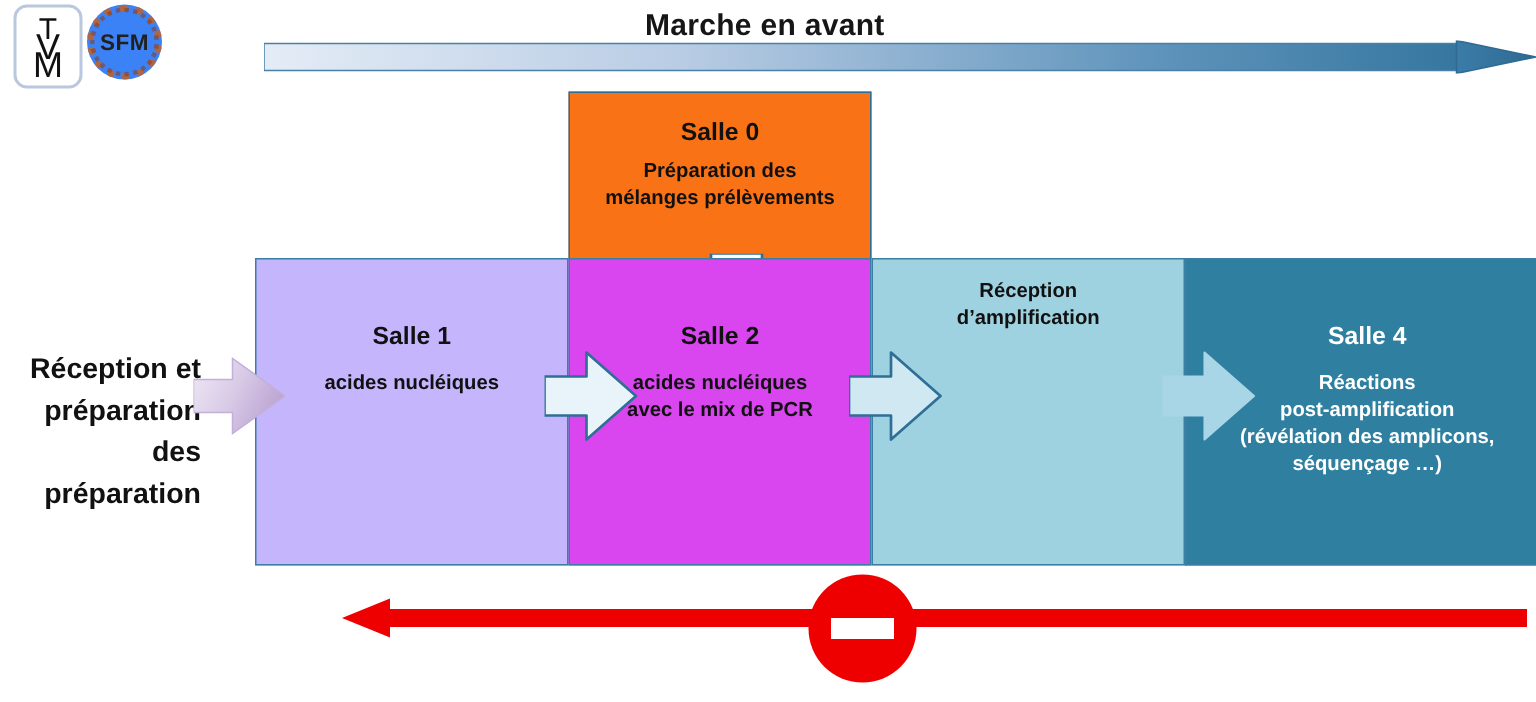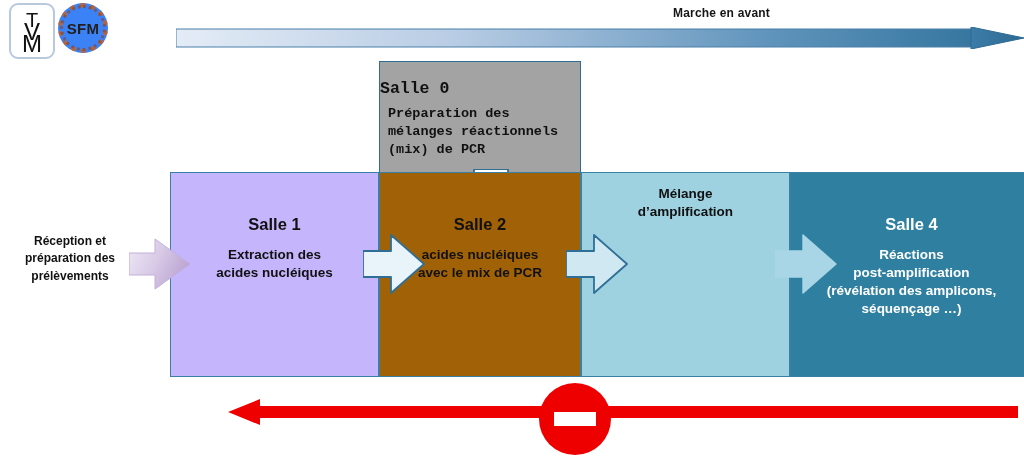--- a/index.html
+++ b/index.html
@@ -29,52 +29,52 @@
   #logo-sfm .ring2{
     position:absolute;inset:2px;border-radius:50%;
     border:3px dotted #8a3b1d;opacity:.55;
   }
   #logo-sfm .txt{
     position:absolute;inset:0;display:flex;align-items:center;justify-content:center;
     font-weight:bold;font-size:15px;color:#231f1c;letter-spacing:.3px;
   }
   
   #forward-title{
-    position:absolute;left:430px;top:6px;width:340px;text-align:right;
-    font-size:12px;font-weight:bold;color:#161616;letter-spacing:.2px;
+    position:absolute;left:430px;top:6px;width:340px;text-align:left;
+    font-size:20px;font-weight:bold;color:#161616;letter-spacing:.2px;
   }
   #forward-arrow{position:absolute;left:176px;top:27px;width:848px;height:22px;}
   
   #salle0{
     position:absolute;left:379px;top:61px;width:202px;height:112px;
-    background:#a3a3a3;border:1.6px solid #2f6f96;box-sizing:border-box;
-    text-align:left;padding-top:17px;font-family:Liberation Mono, monospace;
+    background:#f97316;border:1.6px solid #2f6f96;box-sizing:border-box;
+    text-align:center;padding-top:17px;
   }
   #salle0 .ttl{font-size:16.5px;font-weight:bold;margin-bottom:7px;}
   #salle0 .sub{font-size:13.5px;font-weight:bold;line-height:1.33;padding:0 8px;}
   #salle0-down-arrow{position:absolute;left:455px;top:169px;width:72px;height:36px;}
   
   .room{position:absolute;top:172px;height:205px;box-sizing:border-box;
         border:1.4px solid #3a7fa4;text-align:center;}
   #salle1{left:170px;width:209px;background:#c4b5fd;}
-  #salle2{left:379px;width:202px;background:#a16207;}
+  #salle2{left:379px;width:202px;background:#d946ef;}
   #salle3{left:581px;width:209px;background:#9ed2e1;}
   #salle4{left:790px;width:242px;background:#2f80a0;border-right:none;color:#ffffff;}
   .room .ttl{font-size:16.5px;font-weight:bold;margin-top:42px;}
   .room .sub{font-size:13.5px;font-weight:bold;line-height:1.34;margin-top:12px;padding:0 6px;}
   #salle4 .sub{padding:0 2px;}
   
   .step-arrow{position:absolute;top:233px;width:62px;height:62px;}
   #arrow-1-2{left:363px;}
   #arrow-2-3{left:566px;}
   #arrow-3-4{left:775px;}
   
   #intake-label{
     position:absolute;left:6px;top:233px;width:128px;
-    font-size:12px;font-weight:bold;line-height:1.45;text-align:center;
+    font-size:19px;font-weight:bold;line-height:1.45;text-align:right;
   }
   #intake-arrow{position:absolute;left:129px;top:238px;width:62px;height:52px;}
   
   #back-arrow{position:absolute;left:228px;top:398px;width:790px;height:28px;}
   #no-entry{
     position:absolute;left:539px;top:383px;width:72px;height:72px;border-radius:50%;
     background:#ef0000;
   }
   #no-entry .bar{
     position:absolute;left:15px;top:29px;width:42px;height:14px;background:#ffffff;
@@ -111,48 +111,46 @@
     </linearGradient>
   </defs>
   <rect x="0" y="2" width="800" height="18" fill="url(#fwdgrad)" stroke="#4a7fa8" stroke-width="1"></rect>
   <polygon points="795,0 848,11 795,22" fill="url(#fwdhead)" stroke="#2e6a92" stroke-width="1"></polygon>
 </svg>
 
 <div id="salle0">
   <div class="ttl">Salle 0</div>
   <div class="sub">
     <div>Préparation des</div>
-    <div>mélanges réactionnels</div>
-    <div>(mix) de PCR</div>
+    <div>mélanges prélèvements</div>
   </div>
 </div>
 
 <svg id="salle0-down-arrow" viewBox="0 0 72 36">
   <polygon points="19,0 53,0 53,14 70,14 36,35 2,14 19,14" fill="#ffffff" stroke="#2f6f96" stroke-width="1.8" stroke-linejoin="round"></polygon>
 </svg>
 
 <div class="room" id="salle1">
   <div class="ttl">Salle 1</div>
   <div class="sub">
-    <div>Extraction des</div>
     <div>acides nucléiques</div>
   </div>
 </div>
 
 <div class="room" id="salle2">
   <div class="ttl">Salle 2</div>
   <div class="sub">
     <div>acides nucléiques</div>
     <div>avec le mix de PCR</div>
   </div>
 </div>
 
 <div class="room" id="salle3">
   <div class="sub">
-    <div>Mélange</div>
+    <div>Réception</div>
     <div>d’amplification</div>
   </div>
 </div>
 
 <div class="room" id="salle4">
   <div class="ttl">Salle 4</div>
   <div class="sub">
     <div>Réactions</div>
     <div>post-amplification</div>
     <div>(révélation des amplicons,</div>
@@ -168,21 +166,21 @@
   <polygon points="0,18 28,18 28,2 61,31 28,60 28,44 0,44" fill="#cfe8f1" stroke="#2f6f96" stroke-width="1.8" stroke-linejoin="round"></polygon>
 </svg>
 
 <svg class="step-arrow" id="arrow-3-4" viewBox="0 0 62 62">
   <polygon points="0,18 28,18 28,2 61,31 28,60 28,44 0,44" fill="#a9d6e6" stroke="#a9d6e6" stroke-width="1.4" stroke-linejoin="round"></polygon>
 </svg>
 
 <div id="intake-label">
   <div>Réception et</div>
   <div>préparation des</div>
-  <div>prélèvements</div>
+  <div>préparation</div>
 </div>
 
 <svg id="intake-arrow" viewBox="0 0 62 52">
   <defs>
     <linearGradient id="purpgrad" x1="0" y1="0" x2="1" y2="0.4">
       <stop offset="0%" stop-color="#efe9f5"></stop>
       <stop offset="55%" stop-color="#d8c9e6"></stop>
       <stop offset="100%" stop-color="#bda6d4"></stop>
     </linearGradient>
   </defs>

